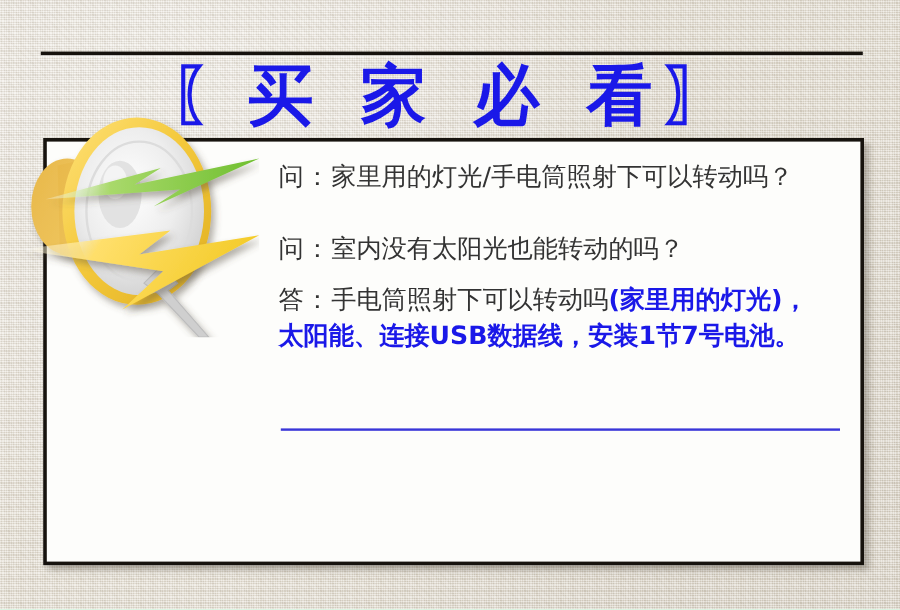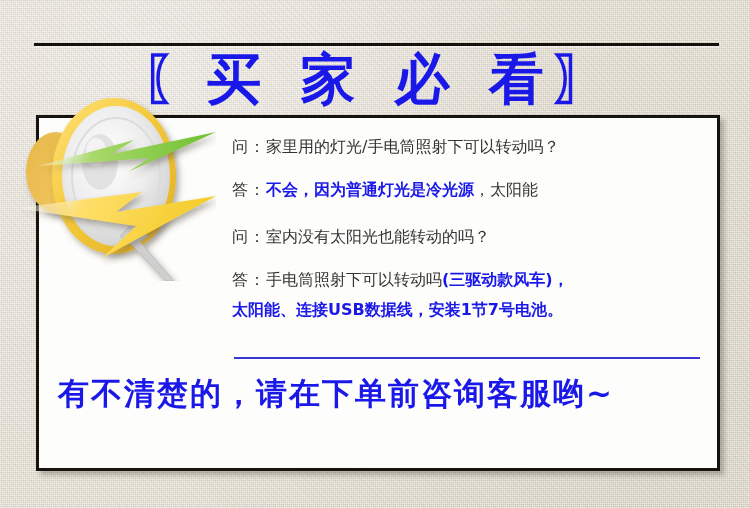--- a/index.html
+++ b/index.html
@@ -79,21 +79,21 @@
 
   
   #qa {
     position: absolute;
     left: 232px;
     top: 132px;
     width: 490px;
   }
   .qa-line {
     color: #333333;
-    font-size: 16px;
+    font-size: 21px;
     line-height: 30px;
     white-space: nowrap;
     font-family: "DejaVu Sans", "Liberation Sans", sans-serif;
   }
   .qa-line.q { margin-bottom: 13px; }
   .qa-line.a-1 { }
   .qa-line.a-2 { }
   .qa-gap { height: 17px; }
   .hl {
     color: #1a18e8;
@@ -210,40 +210,36 @@
       <path d="M0 112 L126 96 L100 116 L200 100 L86 162 L120 130 Z" fill="url(#yellowBolt)" filter="url(#softShadow)"></path>
     </svg>
   </div>
 
   <div id="qa">
 
     <div class="qa-line q">
       <span class="lbl">问：</span><span>家里用的灯光/手电筒照射下可以转动吗？</span>
     </div>
 
-    <div class="qa-line a-1">
-      <span class="lbl">答：</span><span class="hl">不会，因为普通灯光是冷光源</span><span>，太阳能</span>
-    </div>
 
 
     <div class="qa-gap"></div>
 
     <div class="qa-line q">
       <span class="lbl">问：</span><span>室内没有太阳光也能转动的吗？</span>
     </div>
 
     <div class="qa-line a-1">
-      <span class="lbl">答：</span><span>手电筒照射下可以转动吗</span><span class="hl">(三驱动款风车)，</span>
+      <span class="lbl">答：</span><span>手电筒照射下可以转动吗</span><span class="hl">(家里用的灯光)，</span>
     </div>
 
     <div class="qa-line a-2">
       <span class="hl">太阳能、连接USB数据线，安装1节7号电池。</span>
     </div>
 
   </div>
 
   <div id="qa-rule"></div>
 
   <div id="footer">
-    <div id="footer-line-1">有不清楚的，请在下单前咨询客服哟~</div>
   </div>
 
 </div>
 
 </body></html>

